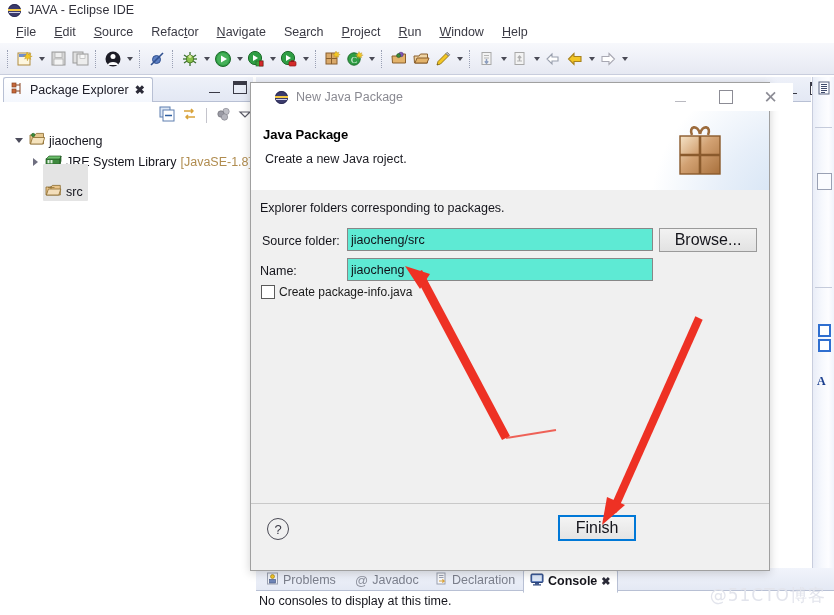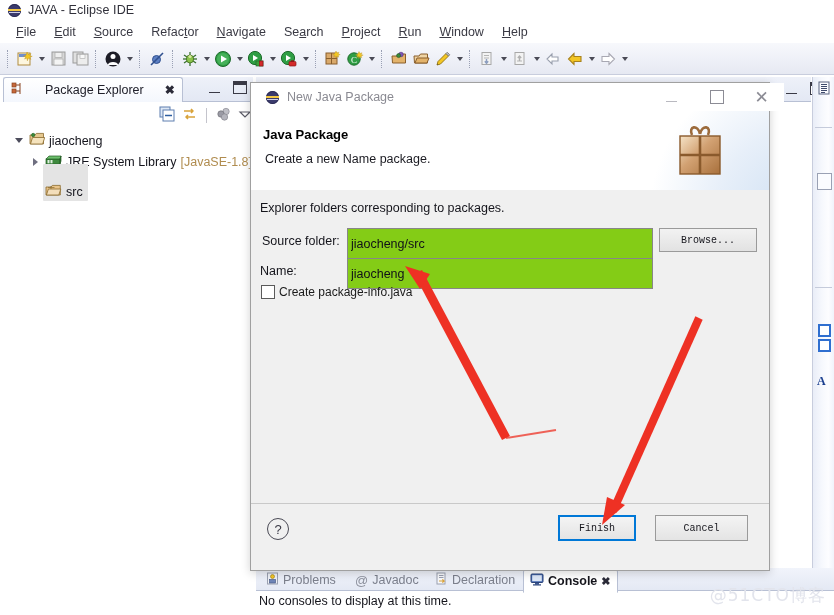--- a/index.html
+++ b/index.html
@@ -76,21 +76,21 @@
   .pe-tabrow {
     position:absolute; left:0; top:0; width:250px; height:24px;
     background:linear-gradient(to bottom,#eef1f9,#e3e8f4);
     border-bottom:1px solid #b8c0d4;
   }
   .pe-tab {
     position:absolute; left:0; top:0; height:24px;
     background:linear-gradient(to bottom,#ffffff,#f4f7fd);
     border:1px solid #b8c0d4; border-bottom:none;
     border-radius:3px 3px 0 0;
-    display:flex; align-items:center; gap:21px; padding:0 7px;
+    display:flex; align-items:center; gap:6px; padding:0 7px;
   }
   .pe-tab-label { font-size:12.5px; color:#20202a; white-space:nowrap; }
   .pe-close { font-size:12px; color:#2b2b38; font-weight:bold; }
   .pe-winbtns { position:absolute; right:6px; top:4px; display:flex; gap:13px; align-items:center; }
   .wb-min { width:11px; height:9px; border-bottom:1.6px solid #3a3a46; }
   .wb-max { width:12px; height:11px; border:1.6px solid #3a3a46; position:relative; }
   .wb-max:before{content:"";position:absolute;left:0;top:0;right:0;height:2.5px;background:#3a3a46;}
 
   .pe-toolrow {
     position:absolute; left:0; top:25px; width:250px; height:27px;
@@ -160,21 +160,21 @@
 
   
   .dialog {
     position:absolute; left:250px; top:82px; width:518px; height:487px;
     background:#f0f0f0;
     border:1px solid #a0a0a0;
     box-shadow:0 2px 9px rgba(0,0,0,0.18);
   }
   .dlg-titlebar {
     position:absolute; left:0; top:0; width:518px; height:28px;
-    background:#ffffff; display:flex; align-items:center; padding-left:15px; gap:8px;
+    background:#ffffff; display:flex; align-items:center; padding-left:24px; gap:8px;
   }
   .dlg-title { font-size:12.5px; color:#8a8a92; }
   .dlg-winbtns { position:absolute; right:0; top:0; height:28px; display:flex; }
   .dlg-wb { width:45px; height:28px; display:flex; align-items:center; justify-content:center; }
   .dlg-min { width:11px; height:8px; border-bottom:1.4px solid #b9b9c0; }
   .dlg-max { width:12px; height:12px; border:1.5px solid #8c8c95; }
   .dlg-x { font-size:17px; color:#8c8c95; line-height:1; font-family:"DejaVu Sans", sans-serif; }
 
   .dlg-header {
     position:absolute; left:0; top:28px; width:518px; height:79px;
@@ -185,30 +185,29 @@
   .gift-bg {
     position:absolute; right:0; top:0; width:150px; height:79px;
     background:
       radial-gradient(circle at 120% 130%, #cfe0f3 0%, #e7eff9 40%, #ffffff 72%);
   }
 
   .dlg-body { position:absolute; left:0; top:107px; width:518px; height:313px; background:#f0f0f0; }
   .dlg-note { position:absolute; left:9px; top:11px; font-size:12.5px; color:#15151c; }
   .frm-label { position:absolute; font-size:12.5px; color:#15151c; }
   .frm-input {
-    position:absolute; background:#84cc16; border:1px solid #878787;
+    position:absolute; background:#5eead4; border:1px solid #878787;
     font-family:"Liberation Sans", sans-serif; font-size:12.5px; color:#101018;
-    padding:0 3px; box-sizing:border-box; line-height:22px; height:31px;
+    padding:0 3px; box-sizing:border-box; line-height:22px; height:23px;
   }
   .btn {
     position:absolute; background:linear-gradient(to bottom,#f2f2f2,#e2e2e2);
-    border:1px solid #9a9a9a; font-size:10px; color:#15151c;
+    border:1px solid #9a9a9a; font-size:16px; color:#15151c;
     display:flex; align-items:center; justify-content:center;
     box-sizing:border-box;
-    font-family:Liberation Mono, monospace;
   }
   .chk-row { position:absolute; left:10px; top:95px; display:flex; align-items:center; gap:4px; }
   .chk { width:12px; height:12px; border:1px solid #5a5a5a; background:#fff; }
 
   .dlg-footer-sep { position:absolute; left:0; top:420px; width:518px; height:1px; background:#c9c9c9; }
   .dlg-footer { position:absolute; left:0; top:421px; width:518px; height:65px; background:#f0f0f0; }
   .help-icon {
     position:absolute; left:16px; top:14px; width:20px; height:20px;
     border:1.4px solid #4a4a55; border-radius:50%;
     display:flex; align-items:center; justify-content:center;
@@ -617,21 +616,21 @@
           </div>
         <div class="dlg-wb">
             <span class="dlg-x">✕</span>
           </div>
       </div>
     </div>
 
     <div class="dlg-header">
       <div class="gift-bg"></div>
       <div class="dlg-h-title">Java Package</div>
-      <div class="dlg-h-sub">Create a new Name package.</div>
+      <div class="dlg-h-sub">Create a new Java roject.</div>
       <div style="position:absolute; right:41px; top:10px;">
         <svg width="56" height="58" viewBox="0 0 56 58">
           <path d="M20 14 C16 5, 26 3, 28 13" fill="none" stroke="#9c6b3c" stroke-width="2.6"></path>
           <path d="M36 14 C40 5, 30 3, 28 13" fill="none" stroke="#9c6b3c" stroke-width="2.6"></path>
           <defs>
             <linearGradient id="giftg" x1="0" y1="0" x2="1" y2="1">
               <stop offset="0%" stop-color="#f6e4c8"></stop>
               <stop offset="45%" stop-color="#d2a172"></stop>
               <stop offset="100%" stop-color="#a8703c"></stop>
             </linearGradient>
@@ -657,21 +656,20 @@
       <div class="chk-row">
         <span class="chk"></span>
         <span>Create package-info.java</span>
       </div>
     </div>
 
     <div class="dlg-footer-sep"></div>
     <div class="dlg-footer">
       <div class="help-icon">?</div>
       <div class="btn btn-finish">Finish</div>
-      <div class="btn btn-cancel">Cancel</div>
     </div>
   </div>
 
   <svg class="overlay-arrows" viewBox="0 0 834 615">
 
     <g>
       <path d="M506 438 L418 272" stroke="#ee3124" stroke-width="9" stroke-linecap="butt" fill="none"></path>
       <path d="M405 266 L430 274 L420 289 Z" fill="#ee3124"></path>
       <path d="M506 438 L556 430" stroke="#ee3124" stroke-width="2" fill="none" opacity="0.75"></path>
     </g>

